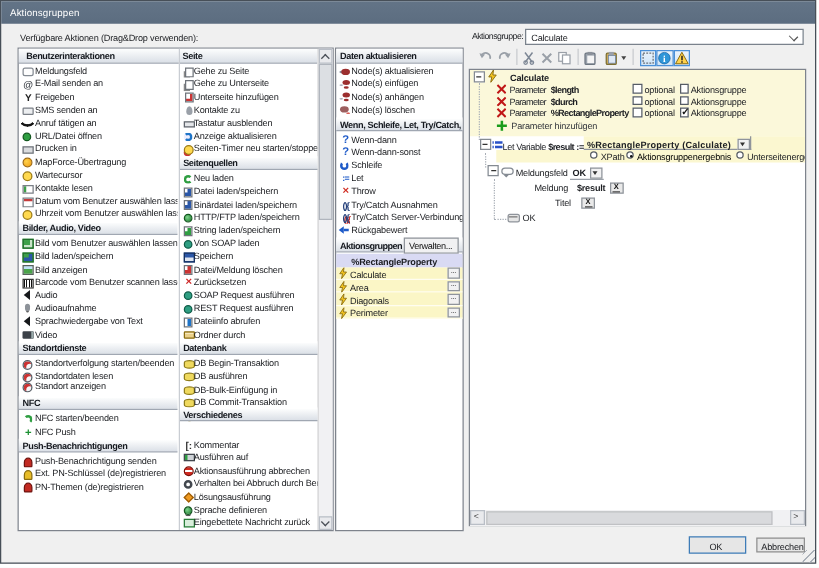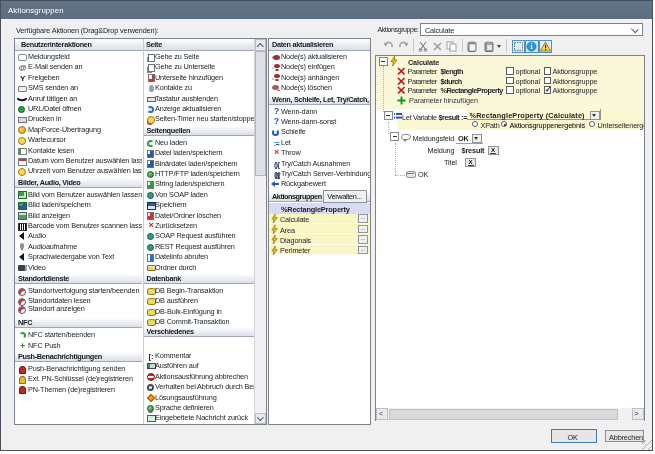--- a/index.html
+++ b/index.html
@@ -298,21 +298,21 @@
 <div class="row" style="left:143.5px;top:200.2px;width:110px;height:10.4px;line-height:10.4px">
     <span class="ic">
       <b class="i" style="background:#2b57a8;height:8px;top:1.5px;border:1px solid #16305e;box-shadow:inset 0 -3px 0 #dfe5f0"></b>
     </span>
     <span class="lb" style="left:11.5px">Speichern</span>
   </div>
 <div class="row" style="left:143.5px;top:210.6px;width:110px;height:10.4px;line-height:10.4px">
     <span class="ic">
       <b class="i" style="width:7px;left:3px;border:1px solid #6f747b;background:#fff;height:8px;top:1.5px;box-shadow:inset -3px -3px 0 #cc3333"></b>
     </span>
-    <span class="lb" style="left:11.5px">Datei/Ordner löschen</span>
+    <span class="lb" style="left:11.5px">Datei/Meldung löschen</span>
   </div>
 <div class="row" style="left:143.5px;top:221.0px;width:110px;height:10.4px;line-height:10.4px">
     <span class="ic">
       <b class="i" style="font-size:9px;line-height:9px;color:#cc2222;font-weight:bold;text-align:center;top:0">×</b>
     </span>
     <span class="lb" style="left:11.5px">Zurücksetzen</span>
   </div>
 <div class="row" style="left:143.5px;top:231.4px;width:110px;height:10.4px;line-height:10.4px">
     <span class="ic">
       <b class="i" style="width:7px;height:7px;top:2px;left:3px;background:#2f9e82;border-radius:50%;border:1px solid #0f5c48"></b>

